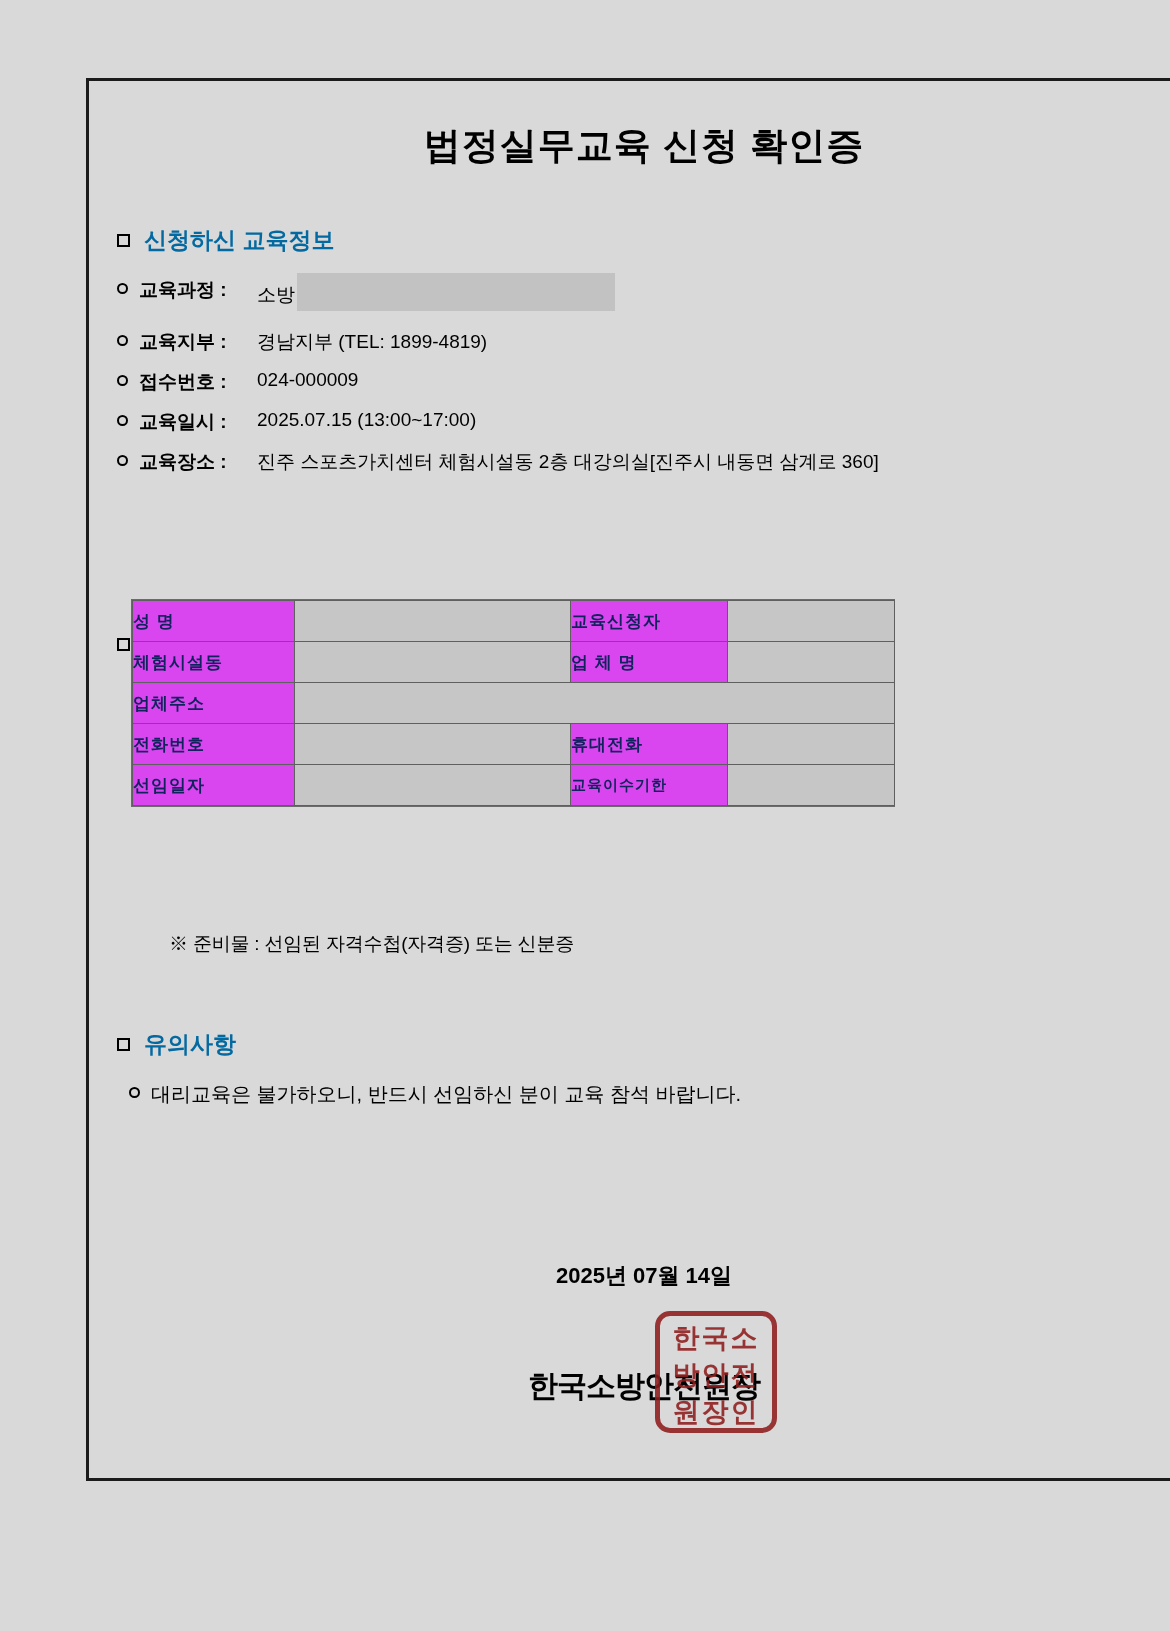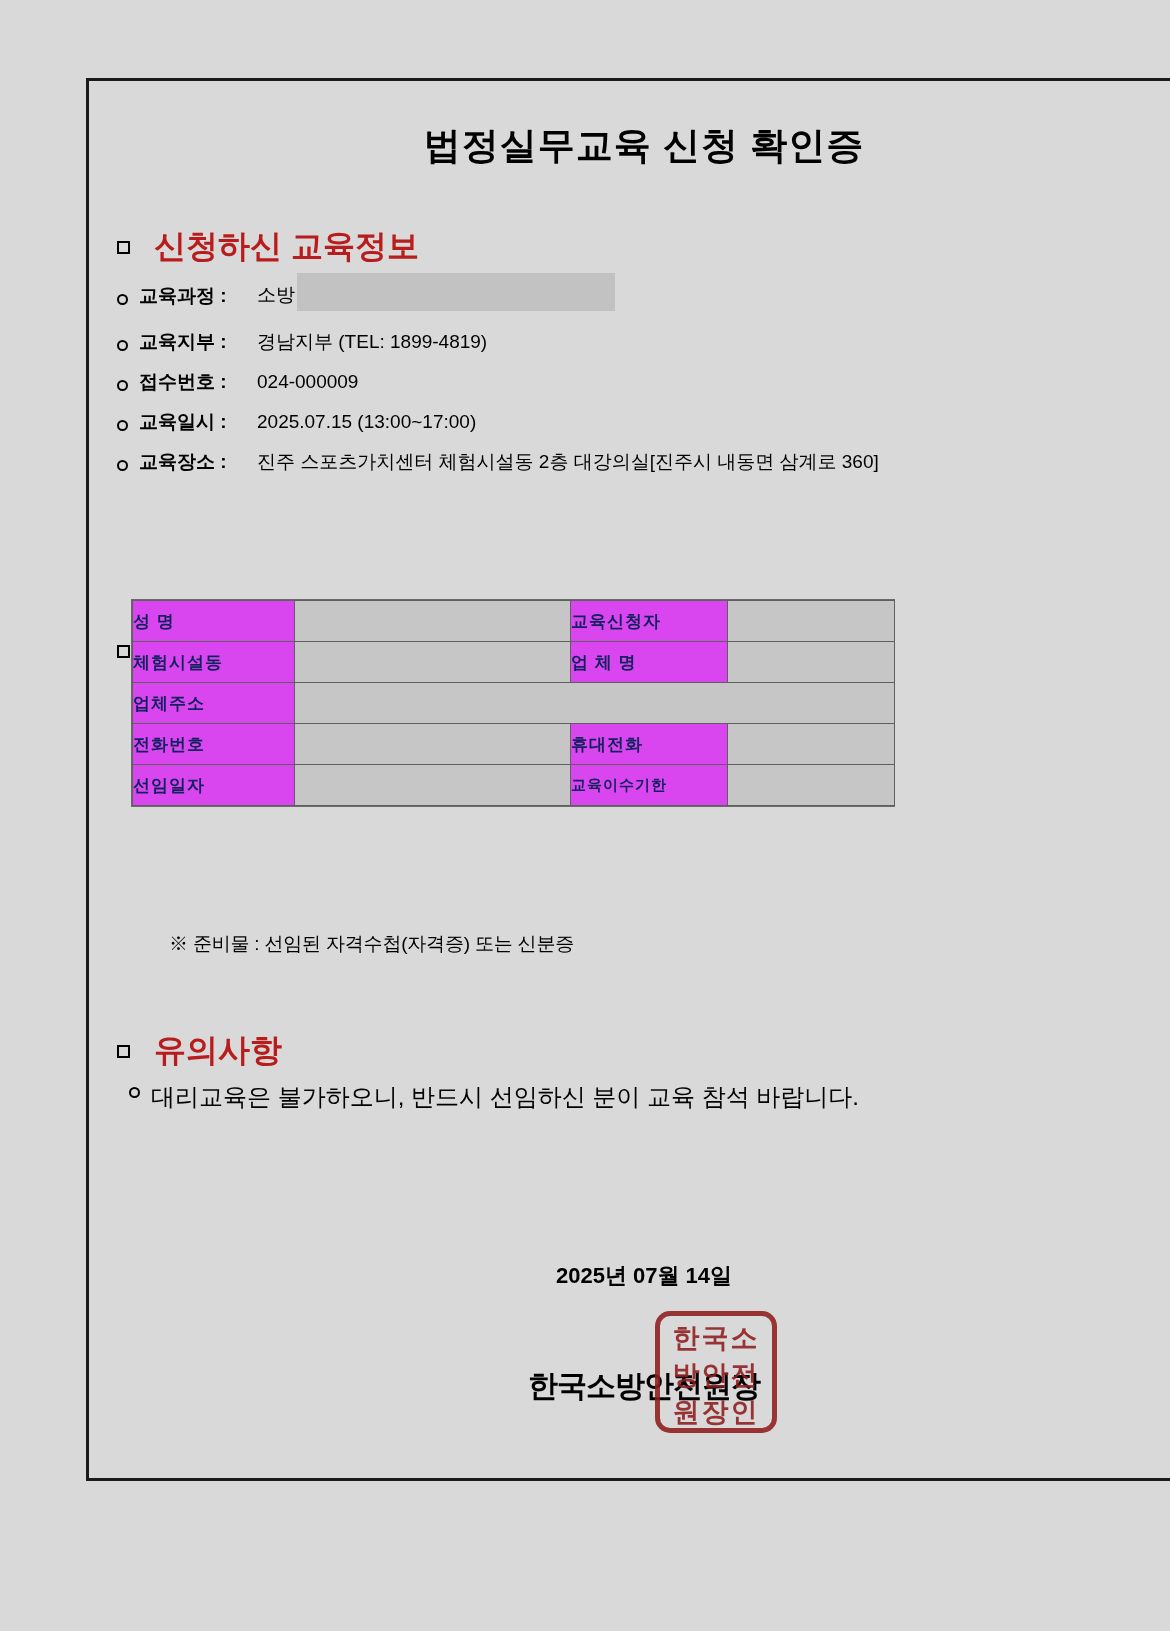--- a/index.html
+++ b/index.html
@@ -35,43 +35,43 @@
     font-weight: bold;
     letter-spacing: 1px;
     color: #000;
   }
 
   
   .section-head {
     position: absolute;
     display: flex;
     align-items: center;
-    gap: 24px;
-    font-size: 32px;
-    font-weight: bold;
-    color: #b91c1c;
+    gap: 14px;
+    font-size: 23px;
+    font-weight: bold;
+    color: #0369a1;
   }
   .sq-bullet {
     display: inline-block;
     width: 13px;
     height: 13px;
     border: 2px solid #000;
     box-sizing: border-box;
   }
 
   
   .info-list {
     position: absolute;
     left: 115px;
     top: 200px;
     width: 820px;
   }
   .info-row {
     display: flex;
-    align-items: center;
+    align-items: flex-start;
     margin-bottom: 14px;
     font-size: 19px;
   }
   .o-bullet {
     display: inline-block;
     width: 11px;
     height: 11px;
     border: 2px solid #000;
     border-radius: 50%;
     box-sizing: border-box;
@@ -137,21 +137,21 @@
     font-size: 19px;
     color: #000;
     letter-spacing: -0.2px;
   }
 
   
   .notice-list {
     position: absolute;
     left: 120px;
     top: 1000px;
-    font-size: 24px;
+    font-size: 20px;
   }
   .notice-row {
     display: flex;
     align-items: flex-start;
   }
   .notice-text {
     color: #000;
   }
 
   

